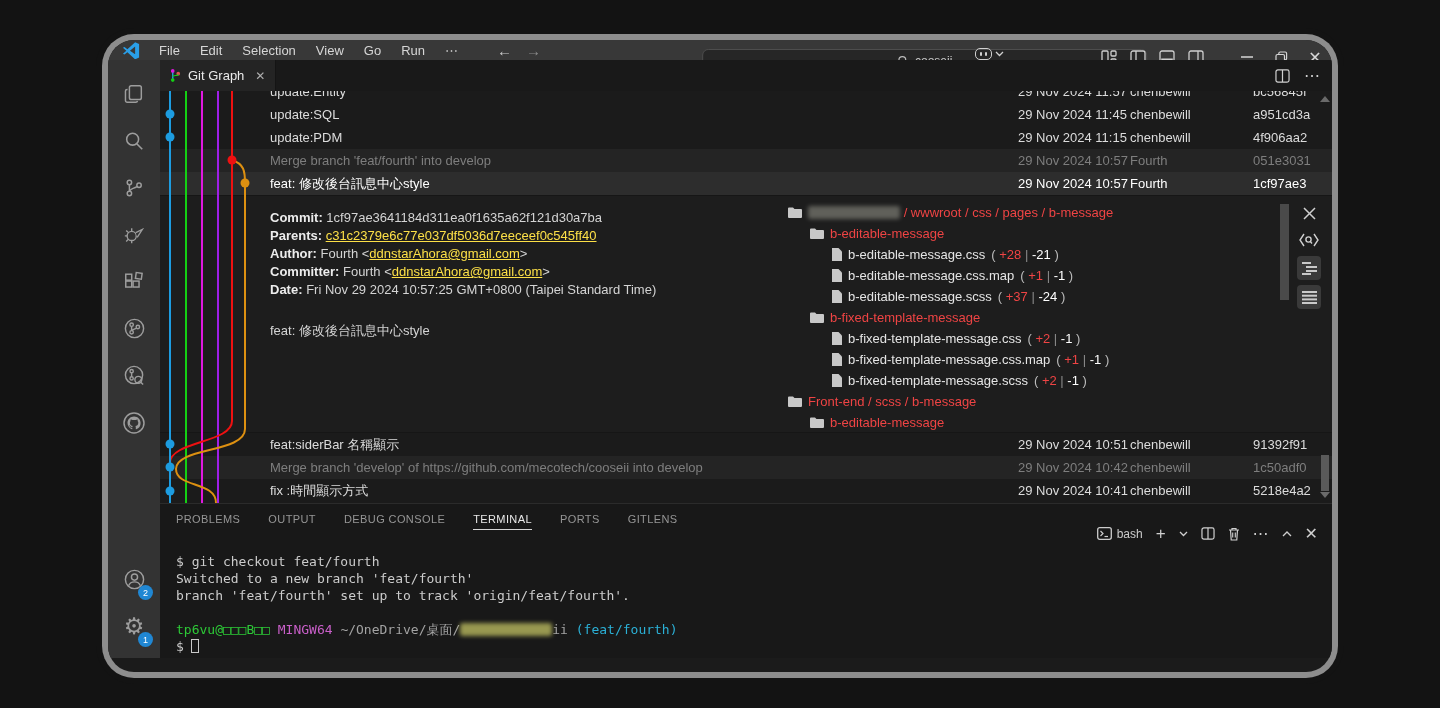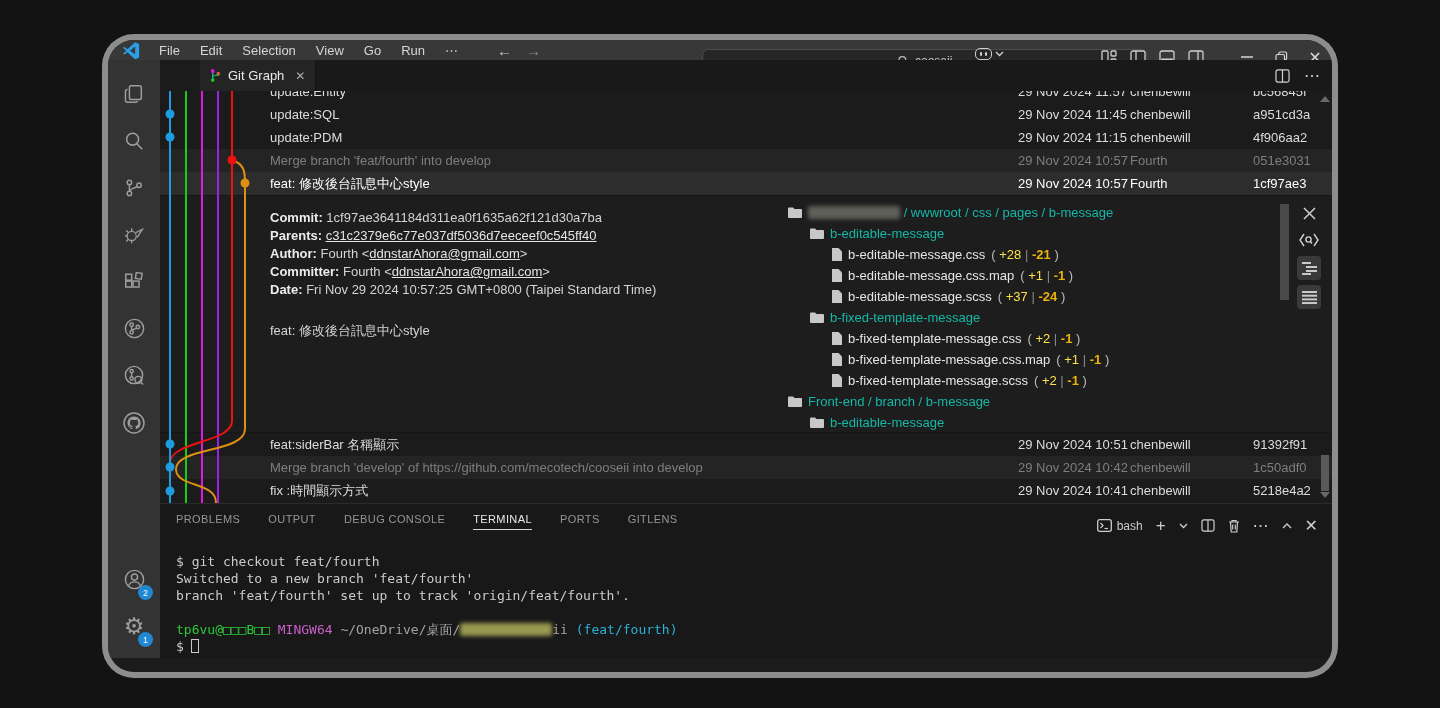--- a/index.html
+++ b/index.html
@@ -35,21 +35,21 @@
   .activitybar { width:52px; background:#333333; display:flex; flex-direction:column; align-items:center; }
   .ab-icon { width:48px; height:47px; display:flex; align-items:center; justify-content:center; position:relative; color:#9d9d9d; }
   .ab-spacer { flex:1; }
   .badge { position:absolute; right:5px; bottom:3px; width:15px; height:15px; border-radius:50%;
     background:#2087d3; color:#fff; font-size:9px; display:flex; align-items:center; justify-content:center; }
   .gear-glyph { font-size:23px; line-height:1; }
 
   .main { flex:1; display:flex; flex-direction:column; min-width:0; }
 
   
-  .tabbar { height:31px; background:#191919; display:flex; align-items:stretch; position:relative;margin-left:40px; }
+  .tabbar { height:31px; background:#191919; display:flex; align-items:stretch; position:relative; }
   .tab { background:#242424; display:flex; align-items:center; padding:0 10px; gap:7px; border-right:1px solid #141414; }
   .tab-label { color:#eaeaea; font-size:13px; }
   .tab-close { color:#b0b0b0; font-size:12px; margin-left:4px; }
   .tabbar-right { position:absolute; right:12px; top:0; height:31px; display:flex; align-items:center; gap:14px; color:#cfcfcf; }
 
   
   .git-content { height:412px; position:relative; background:#1b1b1b; overflow:hidden; }
   .rows { position:absolute; inset:0; }
   .commit-row { height:23px; display:flex; align-items:center; font-size:13px; color:#dcdcdc; padding-right:14px; }
   .commit-row.clipped { margin-top:-11px; }
@@ -59,29 +59,29 @@
   .c-date { width:112px; } .c-author { width:123px; } .c-hash { width:65px; }
 
   .graph-svg { position:absolute; left:0; top:0; pointer-events:none; }
 
   
   .details { height:238px; background:#1d1d1d; border-top:1px solid #161616; border-bottom:1px solid #161616;
     position:relative; font-size:13px; }
   .detail-text { position:absolute; left:110px; top:14px; color:#d4d4d4; }
   .detail-text .row { height:18px; white-space:nowrap; }
   .detail-text b { color:#ececec; }
-  .detail-text a { color:#e5e5e5; text-decoration:underline; }
+  .detail-text a { color:#fde047; text-decoration:underline; }
   .detail-body { margin-top:22px; }
 
   .file-tree { position:absolute; left:628px; top:6px; width:486px; }
   .ft-row { height:21px; display:flex; align-items:center; gap:6px; font-size:13px; white-space:nowrap; }
-  .ft-row .name-folder { color:#14b8a6; }
+  .ft-row .name-folder { color:#ef4444; }
   .ft-row .name-file { color:#e5e5e5; }
   .ft-counts { color:#bdbdbd; }
-  .ft-counts .add { color:#fde047; } .ft-counts .del { color:#eab308;font-weight:bold; } .ft-counts .sep { color:#8a8a8a; }
+  .ft-counts .add { color:#ef4444; } .ft-counts .del { color:#ffffff; } .ft-counts .sep { color:#8a8a8a; }
   .ind1 { padding-left:22px; } .ind2 { padding-left:44px; }
   .redact { display:inline-block; height:13px; width:92px; border-radius:2px; background:#97978c;
     opacity:.55; filter:blur(2px); vertical-align:-2px; }
   .redact.path { background:#b8b85e; opacity:.8; }
 
   .tree-scrollbar { position:absolute; left:1120px; top:8px; width:9px; height:224px; }
   .tree-scrollbar .thumb { position:absolute; top:0; width:9px; height:96px; background:#4a4a4a; }
 
   .detail-actions { position:absolute; right:5px; top:6px; width:36px; display:flex; flex-direction:column;
     align-items:center; gap:5px; color:#d0d0d0; }
@@ -94,21 +94,21 @@
   .ed-scroll .up { top:5px; border-bottom:6px solid #6a6a6a; }
   .ed-scroll .down { bottom:5px; border-top:6px solid #6a6a6a; }
   .ed-scroll .thumb { position:absolute; left:3px; top:364px; width:8px; height:36px; background:#5a5a5a; }
 
   
   .panel { height:155px; background:#181818; border-top:1px solid #2b2b2b; display:flex; flex-direction:column; }
   .panel-header { height:35px; display:flex; align-items:center; position:relative; }
   .panel-tabs { display:flex; margin-left:16px; gap:28px; }
   .panel-tab { font-size:11px; letter-spacing:.4px; color:#969696; padding-bottom:4px; }
   .panel-tab.active { color:#e8e8e8; border-bottom:1px solid #d7d7d7; }
-  .panel-right { position:absolute; right:14px; top:4px; height:35px; display:flex; align-items:center; gap:13px; color:#cfcfcf; }
+  .panel-right { position:absolute; right:14px; top:12px; height:35px; display:flex; align-items:center; gap:13px; color:#cfcfcf; }
   .shell-item { display:flex; align-items:center; gap:5px; font-size:12px; color:#cccccc; }
   .term { flex:1; padding:14px 0 0 16px; font-family:"DejaVu Sans Mono", monospace; font-size:13px;
     line-height:17px; color:#cccccc; white-space:pre-wrap; }
   .t-green { color:#2dc937; } .t-magenta { color:#c95fc9; } .t-yellow { color:#a3a3a3; } .t-cyan { color:#2bb0d6; }
   .cursor { display:inline-block; width:8px; height:14px; border:1px solid #c9c9c9; vertical-align:-2px; margin-left:7px; }
 
   svg { display:block; }
 </style>
 </head>
 <body>
@@ -385,21 +385,21 @@
                 <svg width="10" height="13" viewBox="0 0 10 13">
                     <path fill="#c8c8c8" d="M0 0 H6.5 L10 3.5 V13 H0 Z"></path>
                   </svg>
                 <span class="name-file">b-fixed-template-message.scss</span>
                 <span class="ft-counts"><span>(</span> <span class="add">+2</span> <span class="sep">|</span> <span class="del">-1</span> <span>)</span></span>
               </div>
               <div class="ft-row">
                 <svg width="14" height="11" viewBox="0 0 14 11">
                     <path fill="#c8c8c8" d="M0 1.5 A1 1 0 0 1 1 .5 H5 L6.5 2 H13 A1 1 0 0 1 14 3 V10 A1 1 0 0 1 13 11 H1 A1 1 0 0 1 0 10 Z"></path>
                   </svg>
-                <span class="name-folder">Front-end / branch / b-message</span>
+                <span class="name-folder">Front-end / scss / b-message</span>
               </div>
               <div class="ft-row ind1">
                 <svg width="14" height="11" viewBox="0 0 14 11">
                     <path fill="#c8c8c8" d="M0 1.5 A1 1 0 0 1 1 .5 H5 L6.5 2 H13 A1 1 0 0 1 14 3 V10 A1 1 0 0 1 13 11 H1 A1 1 0 0 1 0 10 Z"></path>
                   </svg>
                 <span class="name-folder">b-editable-message</span>
               </div>
             </div>
 
             <div class="tree-scrollbar">

